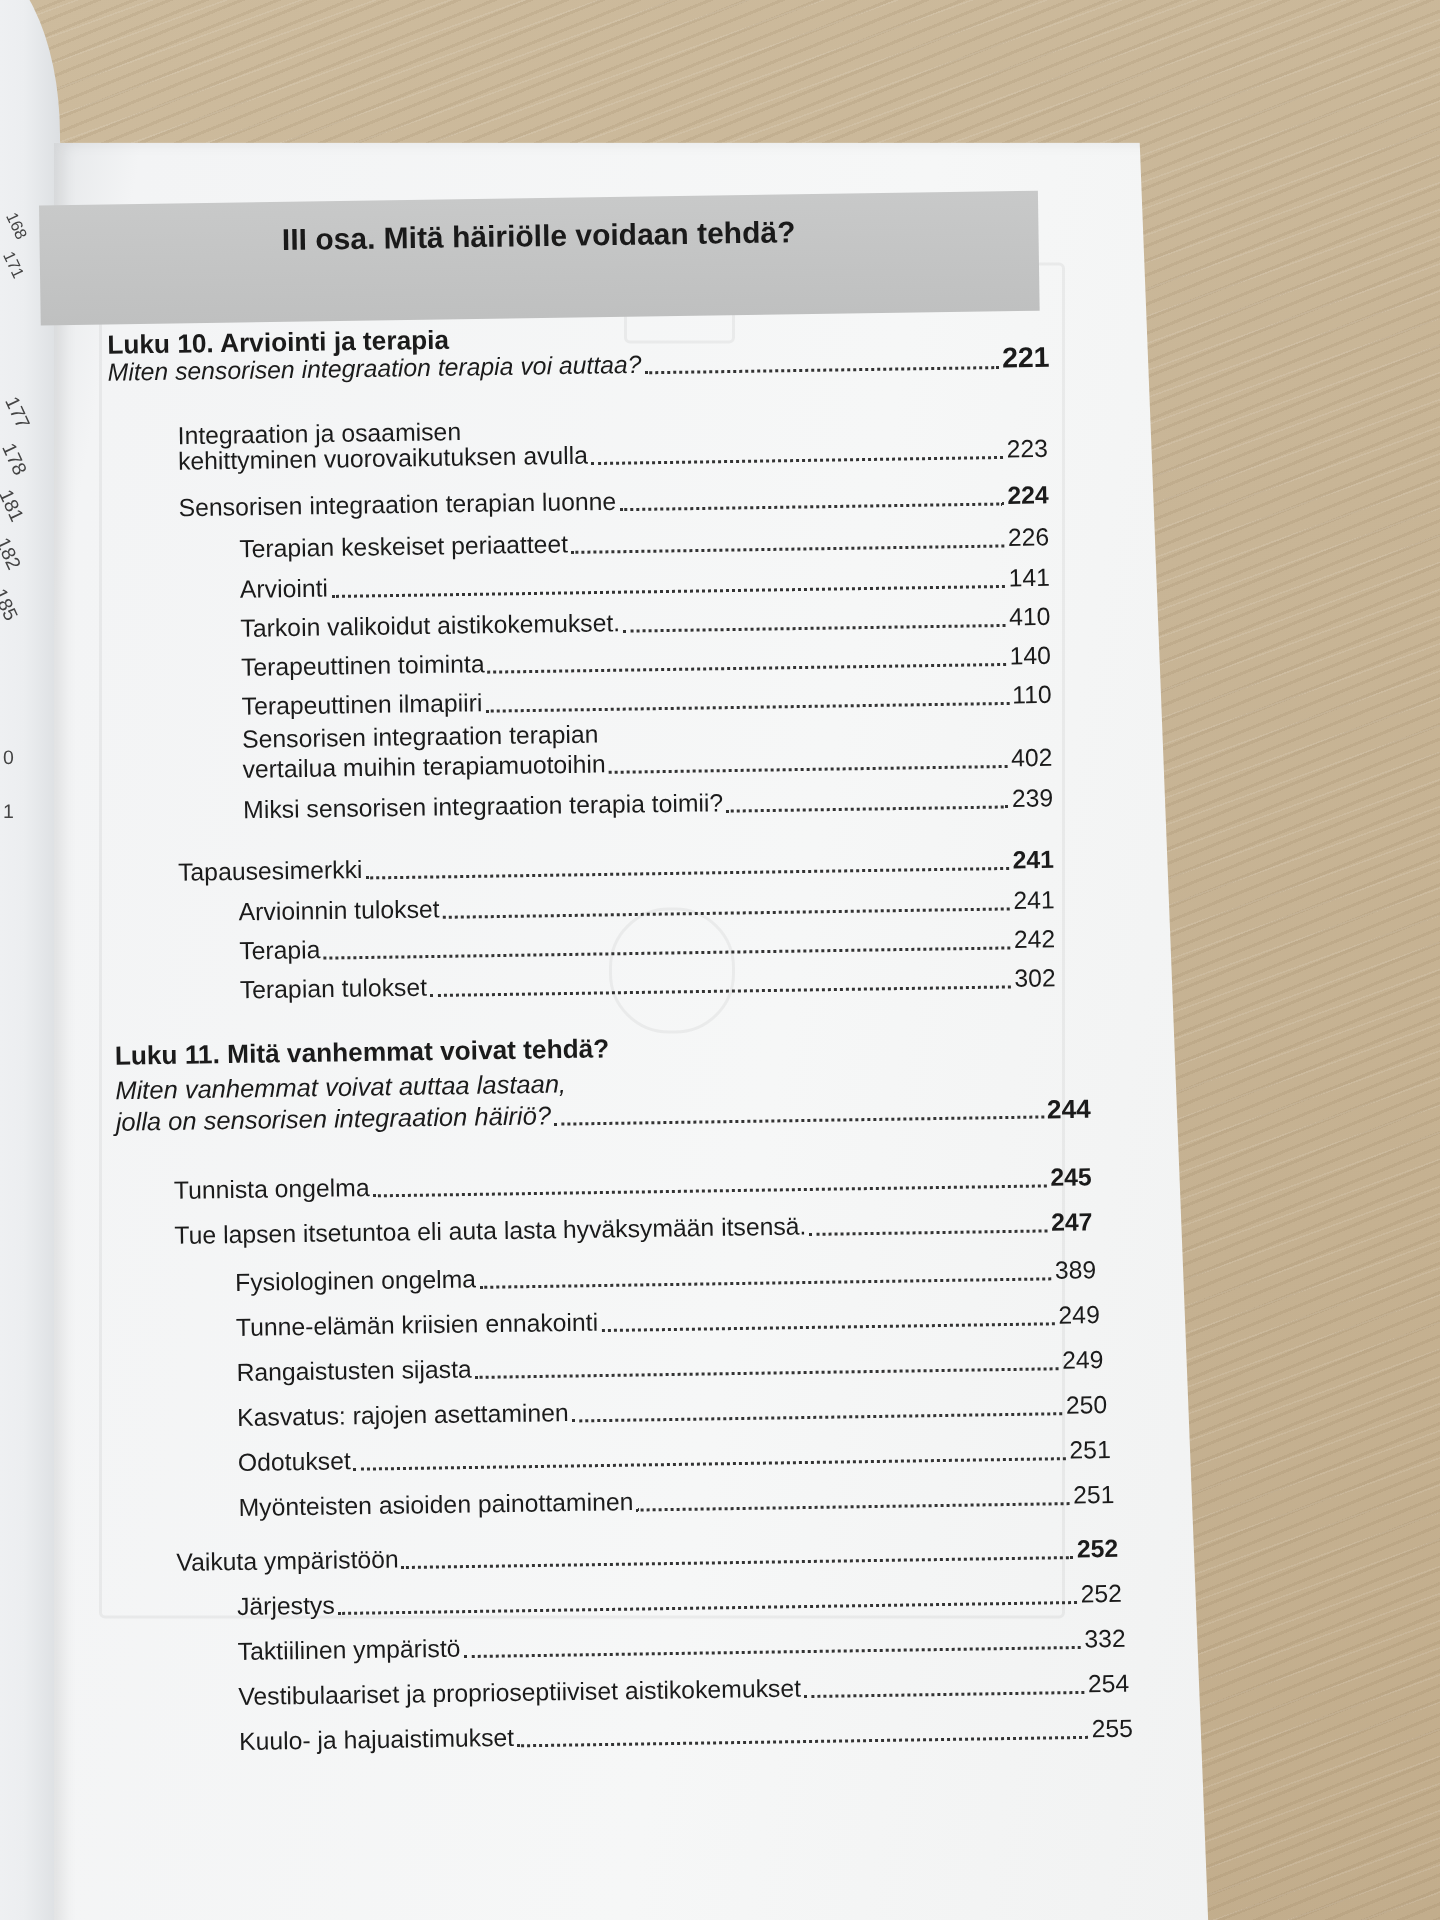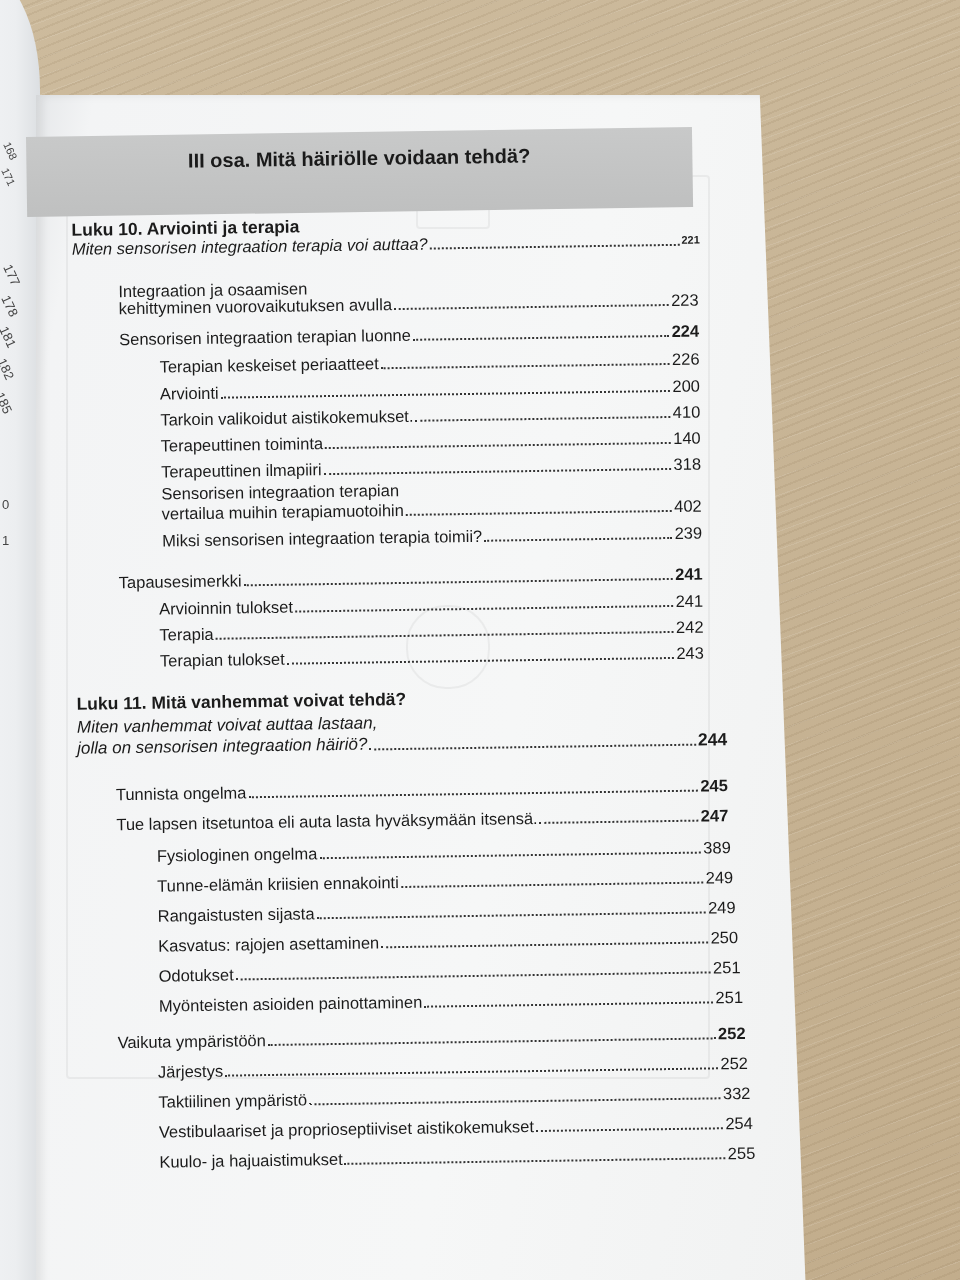--- a/index.html
+++ b/index.html
@@ -89,21 +89,21 @@
 <div class="part-banner"></div>
 <div class="part-title">III osa. Mitä häiriölle voidaan tehdä?</div>
 
 <div class="content">
   <div class="toc">
 
     <div class="chapter-title" style="left:10px;top:92px">Luku 10. Arviointi ja terapia</div>
     <div class="row" style="left:10px;top:110px;width:628px">
       <span class="label italic">Miten sensorisen integraation terapia voi auttaa?</span>
       <span class="leader"></span>
-      <span class="page-no bold" style="font-size:11px">221</span>
+      <span class="page-no bold" style="font-size:19px">221</span>
     </div>
 
     <div class="line2" style="left:56px;top:155px">Integraation ja osaamisen</div>
     <div class="row" style="left:56px;top:170px;width:580px">
       <span class="label">kehittyminen vuorovaikutuksen avulla</span>
       <span class="leader"></span>
       <span class="page-no">223</span>
     </div>
 
     <div class="row" style="left:56px;top:201px;width:580px">
@@ -113,36 +113,36 @@
     </div>
 
     <div class="row" style="left:96px;top:229px;width:540px">
       <span class="label">Terapian keskeiset periaatteet</span>
       <span class="leader"></span>
       <span class="page-no">226</span>
     </div>
     <div class="row" style="left:96px;top:256px;width:540px">
       <span class="label">Arviointi</span>
       <span class="leader"></span>
-      <span class="page-no">200</span>
+      <span class="page-no">141</span>
     </div>
     <div class="row" style="left:96px;top:282px;width:540px">
       <span class="label">Tarkoin valikoidut aistikokemukset.</span>
       <span class="leader"></span>
       <span class="page-no">410</span>
     </div>
     <div class="row" style="left:96px;top:308px;width:540px">
       <span class="label">Terapeuttinen toiminta</span>
       <span class="leader"></span>
       <span class="page-no">140</span>
     </div>
     <div class="row" style="left:96px;top:334px;width:540px">
       <span class="label">Terapeuttinen ilmapiiri</span>
       <span class="leader"></span>
-      <span class="page-no">318</span>
+      <span class="page-no">110</span>
     </div>
     <div class="line2" style="left:96px;top:358px">Sensorisen integraation terapian</div>
     <div class="row" style="left:96px;top:376px;width:540px">
       <span class="label">vertailua muihin terapiamuotoihin</span>
       <span class="leader"></span>
       <span class="page-no">402</span>
     </div>
     <div class="row" style="left:96px;top:403px;width:540px">
       <span class="label">Miksi sensorisen integraation terapia toimii?</span>
       <span class="leader"></span>
@@ -160,21 +160,21 @@
       <span class="page-no">241</span>
     </div>
     <div class="row" style="left:92px;top:497px;width:544px">
       <span class="label">Terapia</span>
       <span class="leader"></span>
       <span class="page-no">242</span>
     </div>
     <div class="row" style="left:92px;top:523px;width:544px">
       <span class="label">Terapian tulokset</span>
       <span class="leader"></span>
-      <span class="page-no">243</span>
+      <span class="page-no">302</span>
     </div>
 
     <div class="chapter-title" style="left:8px;top:566px">Luku 11. Mitä vanhemmat voivat tehdä?</div>
     <div class="line2 italic" style="left:8px;top:590px;font-size:17px">Miten vanhemmat voivat auttaa lastaan,</div>
     <div class="row" style="left:8px;top:610px;width:650px">
       <span class="label italic" style="font-size:17px">jolla on sensorisen integraation häiriö?</span>
       <span class="leader"></span>
       <span class="page-no bold" style="font-size:17.5px">244</span>
     </div>
 

